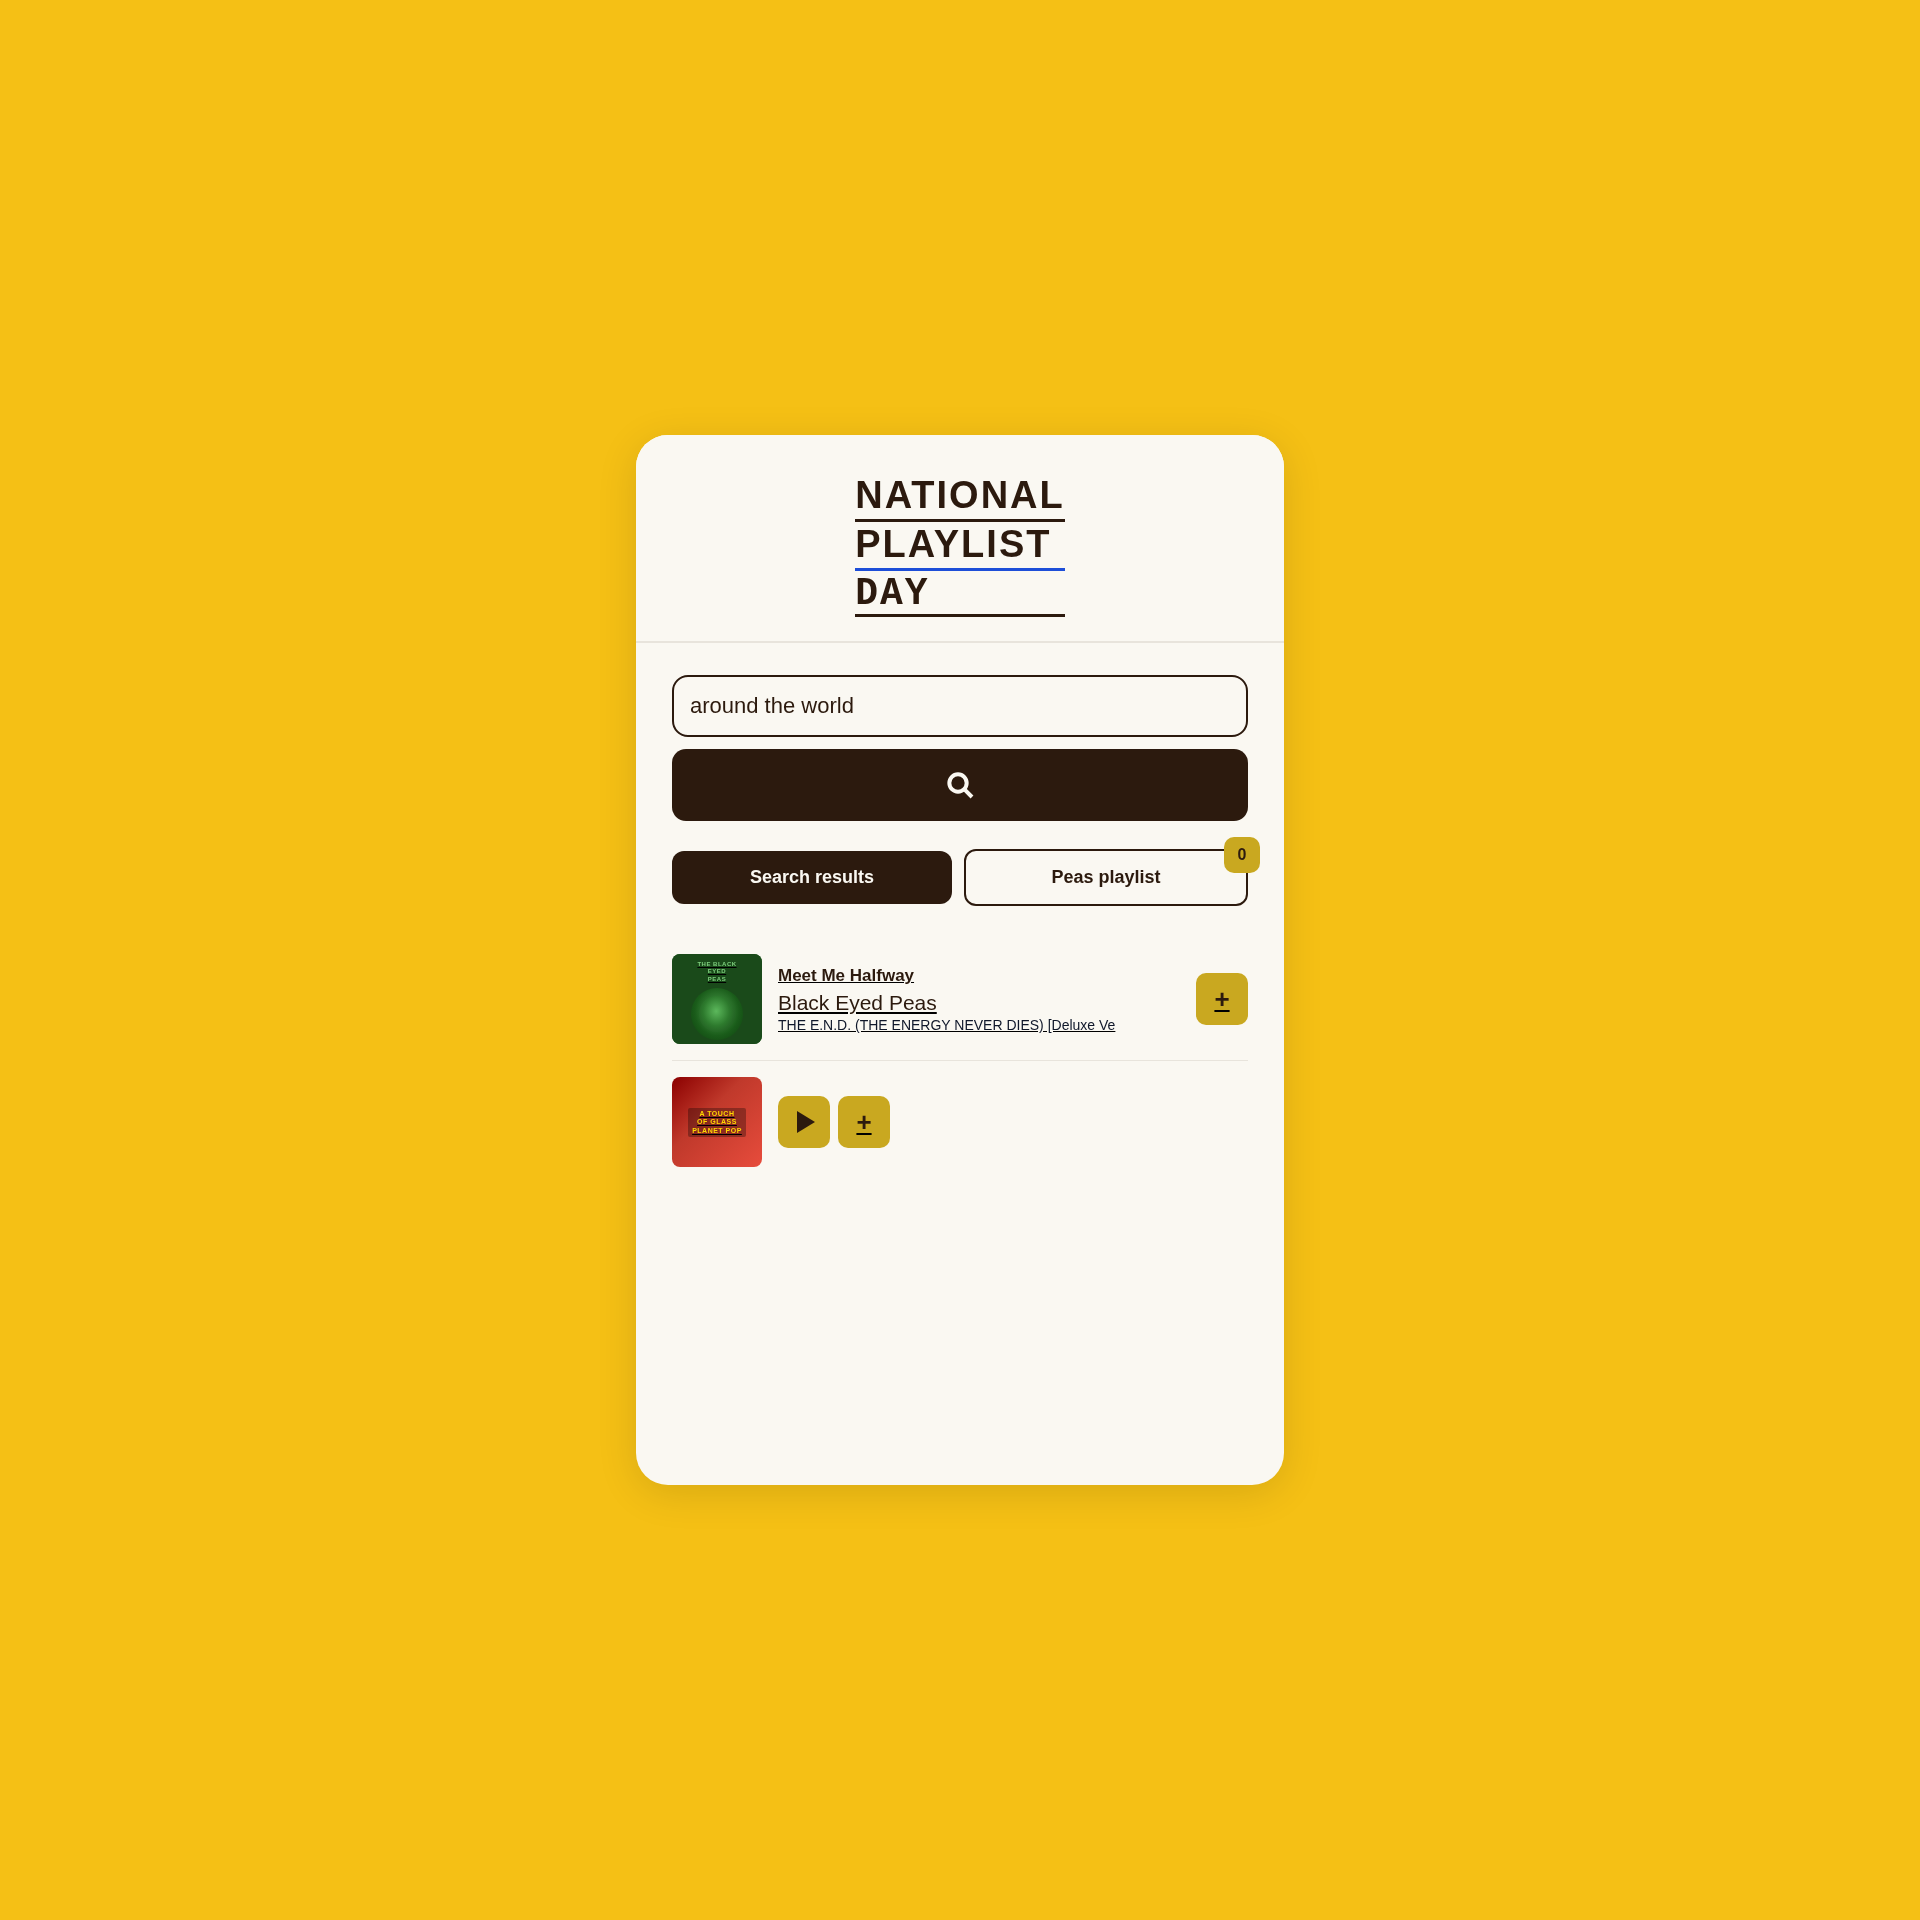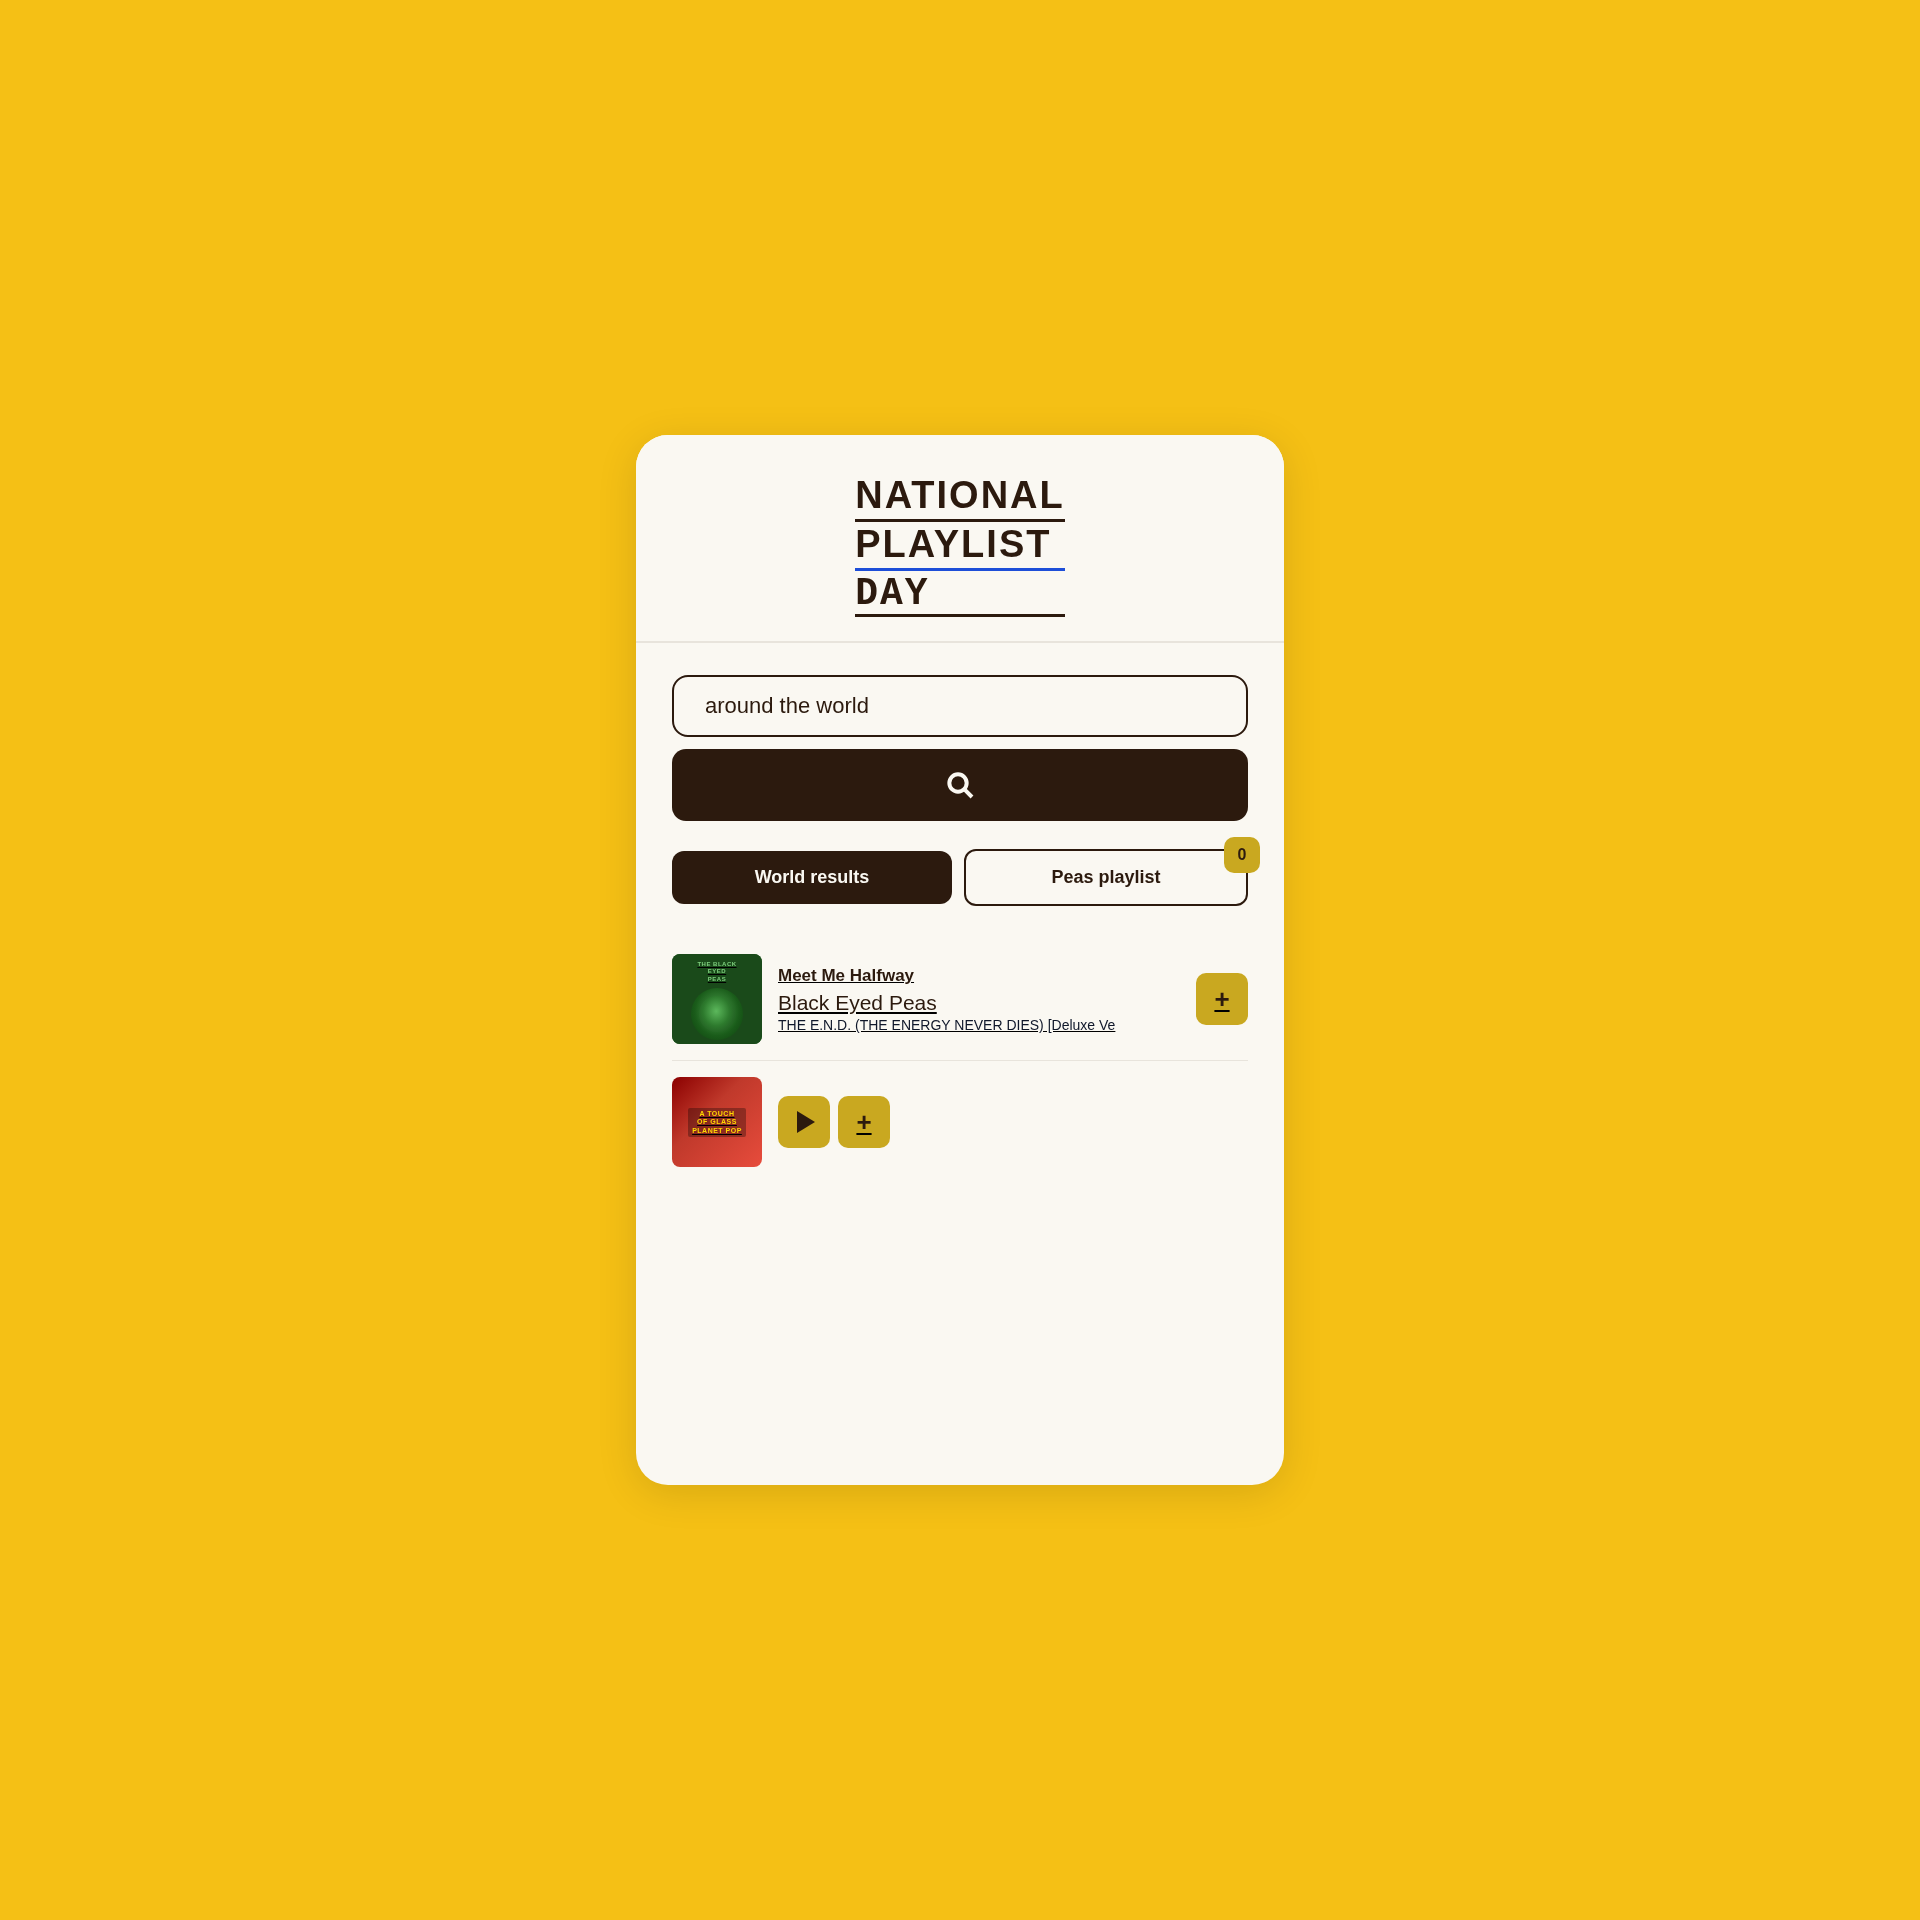--- a/index.html
+++ b/index.html
@@ -71,21 +71,21 @@
     }
 
     .main-content {
       padding: 32px 36px;
       flex: 1;
     }
 
     .search-input-wrapper {
       border: 2px solid #2C1A0E;
       border-radius: 16px;
-      padding: 16px 31px;
+      padding: 16px 16px;
       background: #FAF8F2;
       margin-bottom: 12px;
     }
 
     .search-input {
       width: 100%;
       border: none;
       background: transparent;
       font-size: 22px;
       color: #2C1A0E;
@@ -326,21 +326,21 @@
     </div>
 
     <button class="search-button">
       <svg class="search-icon-svg" viewBox="0 0 24 24">
         <circle cx="10.5" cy="10.5" r="6.5"></circle>
         <line x1="15.5" y1="15.5" x2="21" y2="21"></line>
       </svg>
     </button>
 
     <div class="tabs-row">
-      <button class="tab-search-results">World results</button>
+      <button class="tab-search-results">Search results</button>
       <button class="tab-your-playlist">
         <span>Peas playlist</span>
         <span class="playlist-badge">0</span>
       </button>
     </div>
 
     <div class="results-list">
 
       <div class="result-item">
         <div class="album-art-bep">

